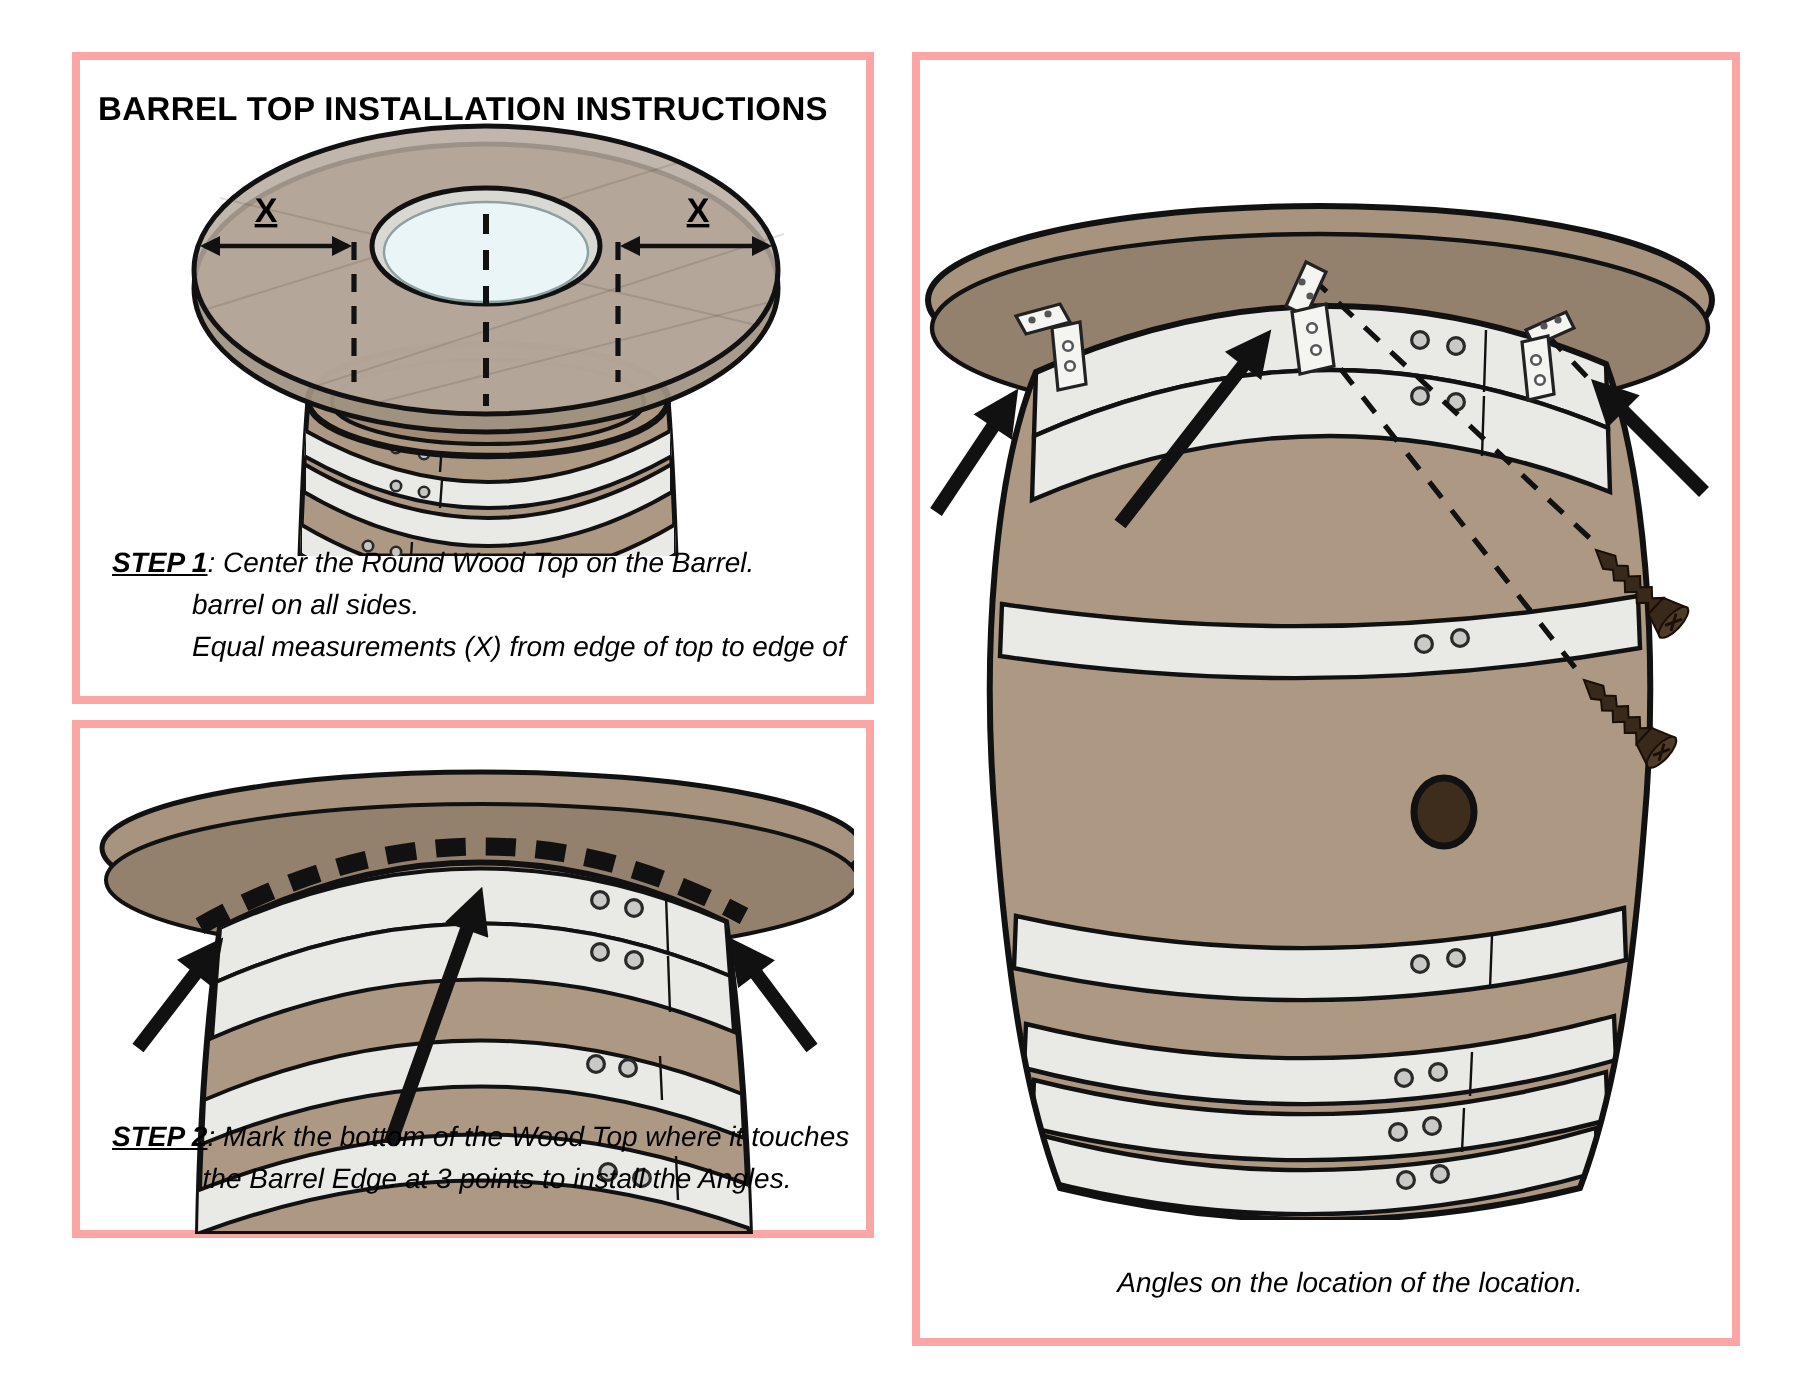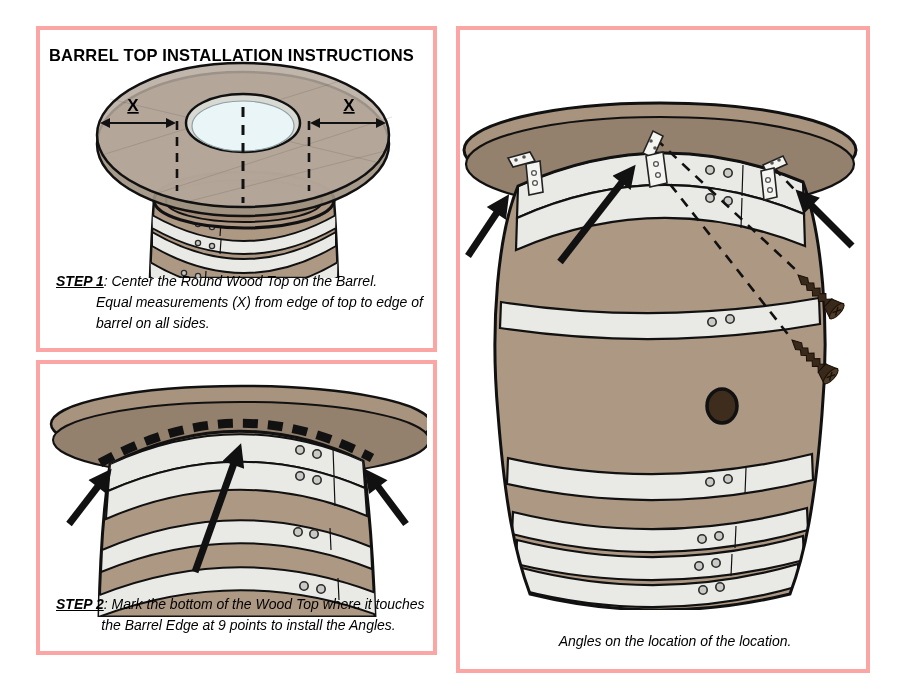--- a/index.html
+++ b/index.html
@@ -1,20 +1,20 @@
 <!DOCTYPE html>
 <html><head>
 <meta charset="utf-8">
 <style>
   html,body{margin:0;padding:0;}
   body{width:906px;height:700px;background:#ffffff;position:relative;
        font-family:"Liberation Sans",sans-serif;color:#000;overflow:hidden;}
   .panel{position:absolute;background:#fff;border:4px solid #fca5a5;box-sizing:border-box;}
   #panel-step1{left:36px;top:26px;width:401px;height:326px;}
-  #panel-step2{left:36px;top:360px;width:401px;height:295px;}
+  #panel-step2{left:36px;top:360px;width:401px;height:259px;}
   #panel-step3{left:456px;top:26px;width:414px;height:647px;}
   .title{position:absolute;top:5px;left:9px;font-size:16.5px;font-weight:bold;
          letter-spacing:.2px;white-space:nowrap;}
   .illus{position:absolute;left:0;display:block;}
   #svg1{top:25px;}
   #svg2{top:0;}
   #svg3{top:4px;}
   .caption{position:absolute;left:0;width:100%;margin:12px;font-size:14px;line-height:21px;font-style:italic;}
   #panel-step1 .caption{bottom:2px;}
   #panel-step2 .caption{bottom:3px;}
@@ -98,22 +98,22 @@
     </g>
     <g>
       <line x1="272" y1="68" x2="344" y2="68" stroke="#111" stroke-width="2.2" marker-start="url(#sa1)" marker-end="url(#sa1)"></line>
     </g>
     <text x="93" y="56" font-size="17" font-weight="bold" text-anchor="middle" text-decoration="underline">X</text>
     <text x="309" y="56" font-size="17" font-weight="bold" text-anchor="middle" text-decoration="underline">X</text>
   </svg>
 
   <p class="caption">
     <span class="cap-line"><span class="step-label">STEP 1</span><span>: Center the Round Wood Top on the Barrel.</span></span>
+    <span class="cap-line indent">barrel on all sides.</span>
     <span class="cap-line indent">Equal measurements (X) from edge of top to edge of</span>
-    <span class="cap-line indent">barrel on all sides.</span>
   </p>
 </section>
 
 <section class="panel" id="panel-step2">
   <svg id="svg2" class="illus" width="387" height="253" viewBox="0 0 387 253">
     <defs>
       <marker id="ah2" viewBox="0 0 10 10" refX="6" refY="5" markerUnits="userSpaceOnUse" markerWidth="27" markerHeight="23" orient="auto">
         <path d="M0,0 L10,5 L0,10 Z" fill="#111"></path>
       </marker>
       <clipPath id="bc2">
@@ -151,21 +151,21 @@
 
     <g stroke="#111" stroke-width="7" fill="none">
       <line x1="29" y1="160" x2="66" y2="112" marker-end="url(#ah2)"></line>
       <line x1="155" y1="208" x2="198" y2="88" marker-end="url(#ah2)"></line>
       <line x1="366" y1="160" x2="330" y2="112" marker-end="url(#ah2)"></line>
     </g>
   </svg>
 
   <p class="caption">
     <span class="cap-line"><span class="step-label">STEP 2</span><span>: Mark the bottom of the Wood Top where it touches</span></span>
-    <span class="cap-line center">the Barrel Edge at 9 points to install the Angles.</span>
+    <span class="cap-line center">the Barrel Edge at 3 points to install the Angles.</span>
   </p>
 </section>
 
 <section class="panel" id="panel-step3">
   <svg id="svg3" class="illus" width="400" height="576" viewBox="0 0 400 576">
     <defs>
       <marker id="ah3" viewBox="0 0 10 10" refX="6" refY="5" markerUnits="userSpaceOnUse" markerWidth="27" markerHeight="23" orient="auto">
         <path d="M0,0 L10,5 L0,10 Z" fill="#111"></path>
       </marker>
       <clipPath id="bc3">

